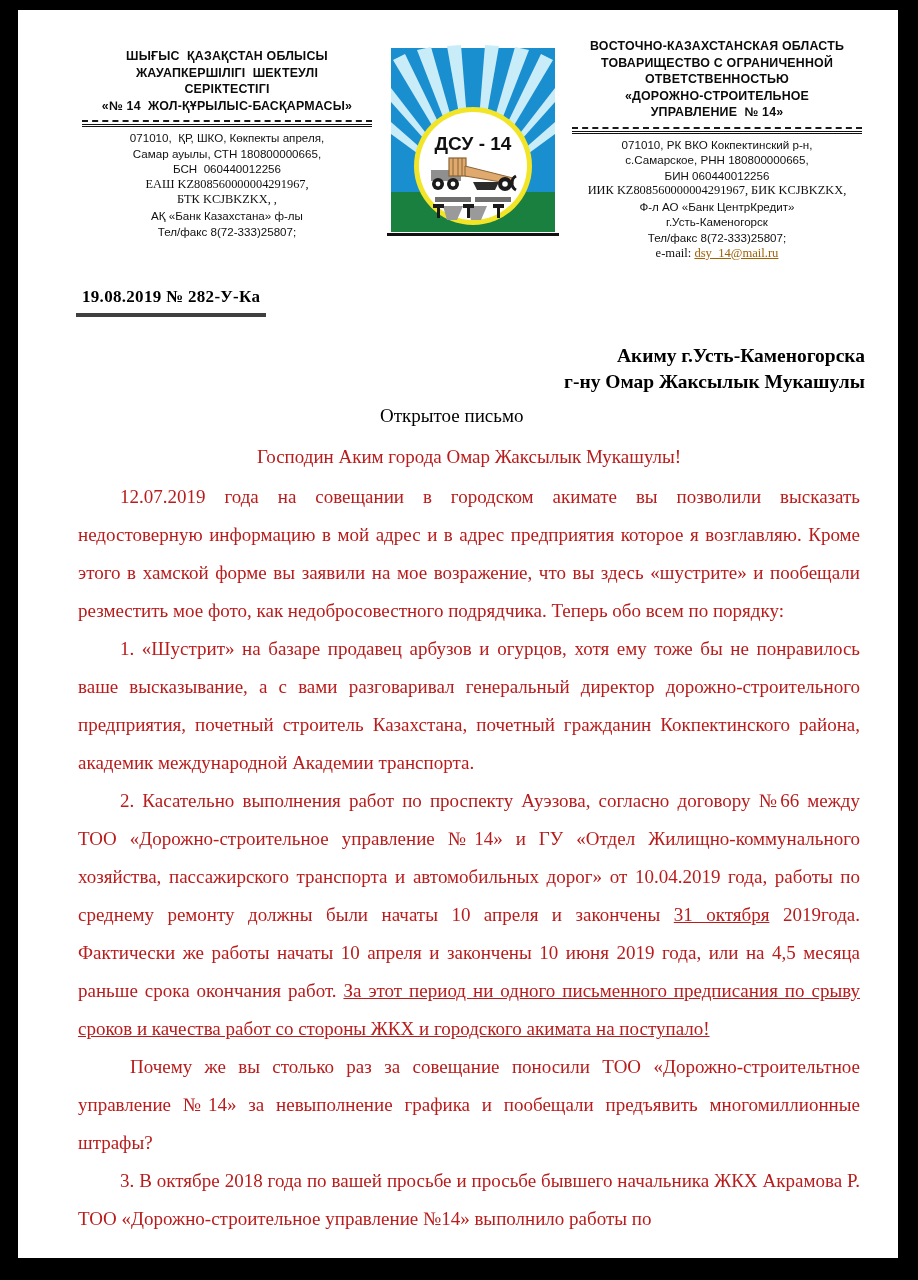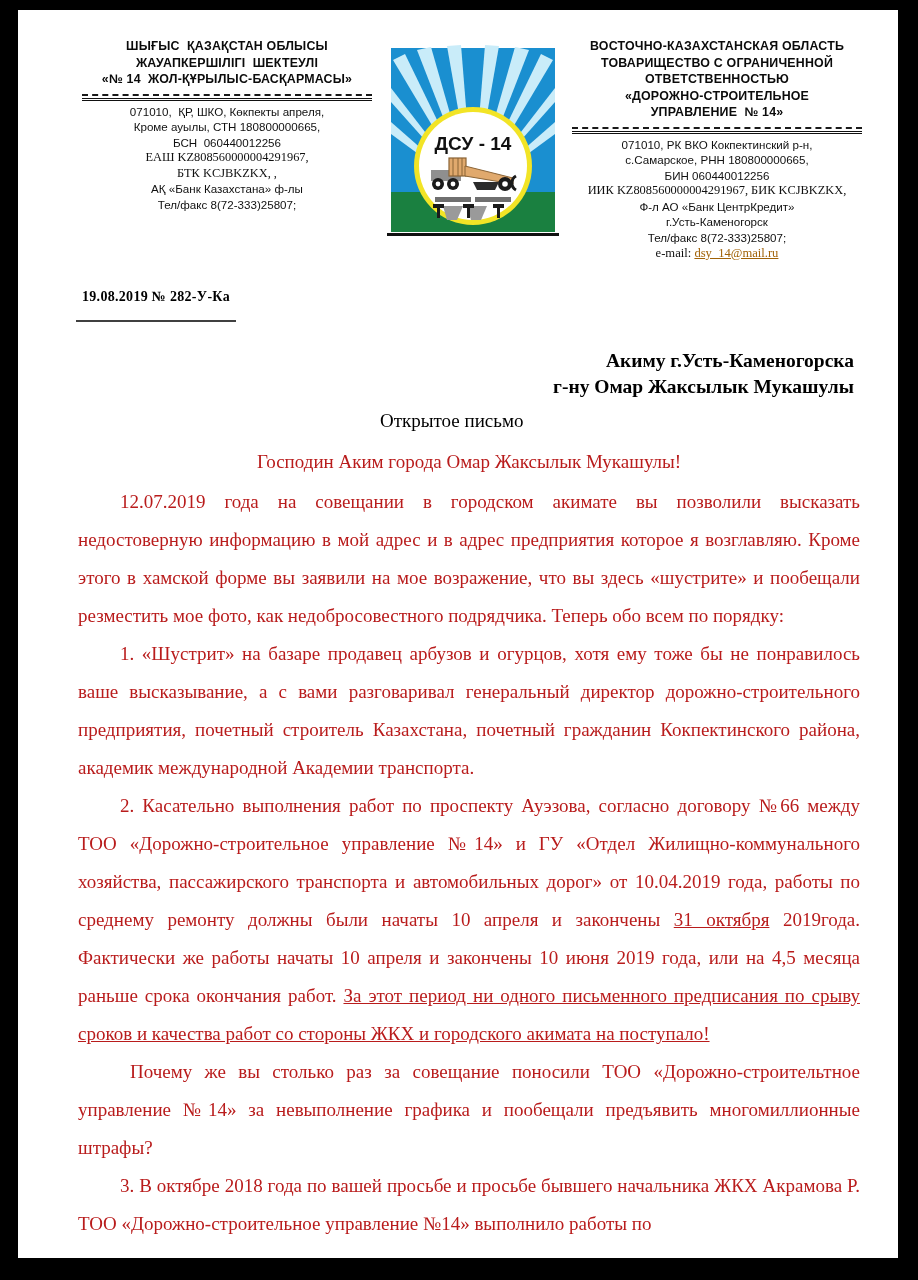--- a/index.html
+++ b/index.html
@@ -28,21 +28,21 @@
     display: flex;
     flex-direction: row;
     align-items: flex-start;
     padding: 28px 10px 0 10px;
     box-sizing: border-box;
   }
   .lh-col {
     flex: 1 1 0;
     text-align: center;
   }
-  .lh-col.left { padding-left: 48px; padding-right: 6px; }
+  .lh-col.left { padding-left: 48px; padding-right: 6px; margin-top: 10px; }
   .lh-col.right { padding-right: 20px; padding-left: 4px; }
 
   .lh-title {
     font-family: "Liberation Sans", sans-serif;
     font-weight: bold;
     font-size: 12.4px;
     line-height: 16.5px;
     letter-spacing: 0.2px;
     color: #0b0b0b;
   }
@@ -92,30 +92,30 @@
   }
 
   
   .dateline-row {
     padding: 26px 0 0 0;
   }
   .dateline {
     display: inline-block;
     margin-left: 58px;
     font-weight: bold;
-    font-size: 14px;
+    font-size: 17px;
     letter-spacing: 0.3px;
-    border-bottom: 2px solid #404040;
-    padding: 0 6px 15px 6px;
+    border-bottom: 4px solid #404040;
+    padding: 0 6px 6px 6px;
   }
 
   
   .addressee {
     margin-top: 26px;
-    padding-right: 44px;
+    padding-right: 33px;
     text-align: right;
     font-weight: bold;
     font-size: 19.5px;
     line-height: 26px;
   }
   .addressee .ln { display: block; }
 
   .opennote {
     margin-top: 9px;
     padding-left: 362px;
@@ -150,29 +150,30 @@
 <body>
 
 <div id="page">
 
   <div class="letterhead">
 
     <div class="lh-col left">
       <div class="lh-title">
         <span class="ln">ШЫҒЫС  ҚАЗАҚСТАН ОБЛЫСЫ</span>
         <span class="ln">ЖАУАПКЕРШІЛІГІ  ШЕКТЕУЛІ</span>
+        <span class="ln">СЕРІКТЕСТІГІ</span>
         <span class="ln">«№ 14  ЖОЛ-ҚҰРЫЛЫС-БАСҚАРМАСЫ»</span>
       </div>
       <div class="lh-sep">
         <div class="dashed"></div>
         <div class="dbl"></div>
       </div>
       <div class="lh-addr">
         <span class="ln">071010,  ҚР, ШКО, Көкпекты апреля,</span>
-        <span class="ln">Кроме ауылы, СТН 180800000665,</span>
+        <span class="ln">Самар ауылы, СТН 180800000665,</span>
         <span class="ln">БСН  060440012256</span>
         <span class="ln serif">ЕАШ KZ808560000004291967,</span>
         <span class="ln serif">БТК KCJBKZKX, ,</span>
         <span class="ln">АҚ «Банк Казахстана» ф-лы</span>
         <span class="ln">Тел/факс 8(72-333)25807;</span>
       </div>
     </div>
 
     <div class="logo-wrap">
       <div class="logo">

